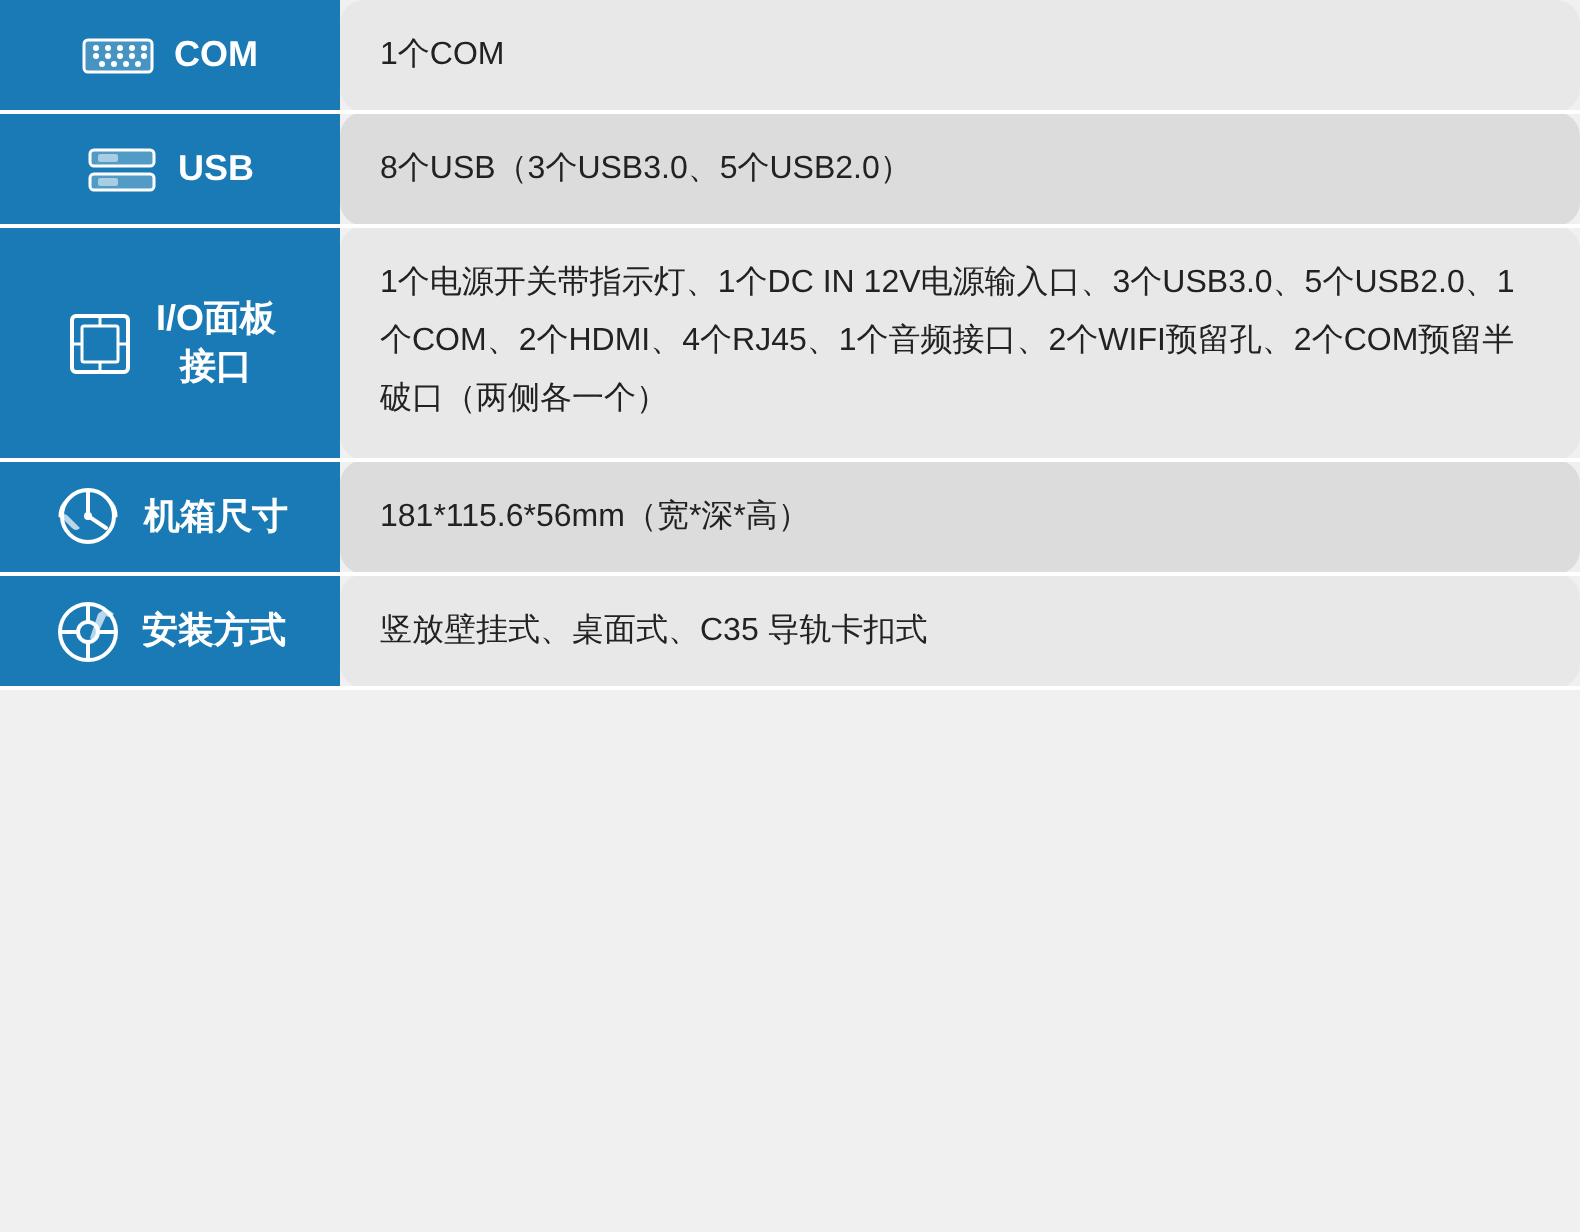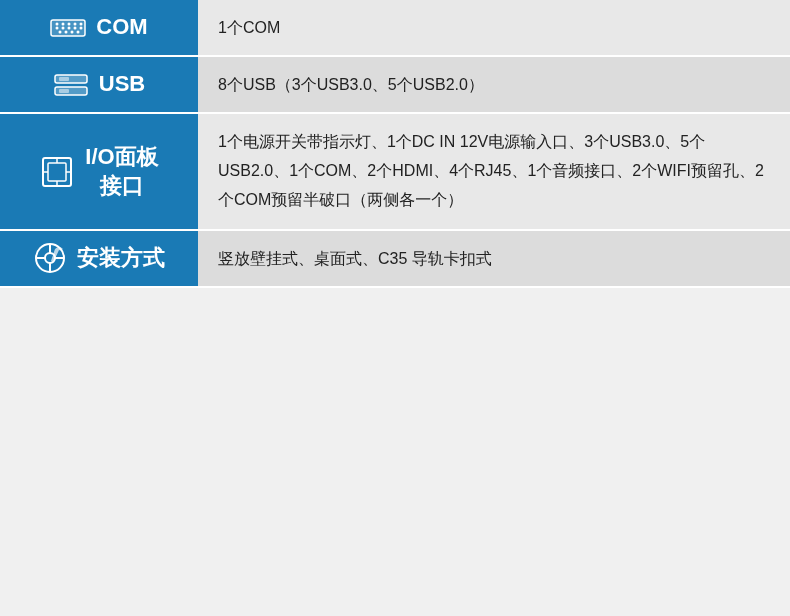--- a/index.html
+++ b/index.html
@@ -17,24 +17,24 @@
       border-collapse: collapse;
     }
     tr {
       border-bottom: 2px solid #ffffff;
     }
     td {
       padding: 0;
       vertical-align: middle;
     }
     .label-cell {
-      width: 198px;
+      width: 170px;
       background-color: #1a7ab5;
       color: white;
-      font-size: 22px;
+      font-size: 18px;
       font-weight: bold;
       text-align: center;
       vertical-align: middle;
       padding: 10px 8px;
     }
     .label-inner {
       display: flex;
       align-items: center;
       justify-content: center;
       gap: 10px;
@@ -45,20 +45,21 @@
       justify-content: center;
       flex-shrink: 0;
     }
     .value-cell {
       background-color: #e8e8e8;
       padding: 14px 20px;
       font-size: 16px;
       color: #222;
       line-height: 1.7;
       vertical-align: middle;
+      border-radius: 12px;
     }
     
     tr:nth-child(odd) .value-cell {
       background-color: #e8e8e8;
     }
     tr:nth-child(even) .value-cell {
       background-color: #dcdcdc;
     }
     
     .icon-com {
@@ -135,20 +136,41 @@
               <span style="display:block;line-height:1.3">接口</span>
             </div>
       </div>
     </td>
     <td class="value-cell" style="line-height:1.8">1个电源开关带指示灯、1个DC IN 12V电源输入口、3个USB3.0、5个USB2.0、1个COM、2个HDMI、4个RJ45、1个音频接口、2个WIFI预留孔、2个COM预留半破口（两侧各一个）</td>
   </tr>
       <tr>
     <td class="label-cell">
       <div class="label-inner">
         <span class="icon-wrap">
+              <svg width="36" height="32" viewBox="0 0 36 32" fill="none" xmlns="http://www.w3.org/2000/svg">
+        <circle cx="18" cy="16" r="13" stroke="white" stroke-width="2" fill="none"></circle>
+        <path d="M18 3 L18 16 L27 22" stroke="white" stroke-width="2" stroke-linecap="round"></path>
+        <path d="M10 6 Q4 10 4 16" stroke="white" stroke-width="1.5" stroke-linecap="round" fill="none"></path>
+        <path d="M26 6 Q32 10 32 16" stroke="white" stroke-width="1.5" stroke-linecap="round" fill="none"></path>
+        <circle cx="18" cy="16" r="2" fill="white"></circle>
+
+        <path d="M4 28 L10 22 Q12 24 14 22 L8 16 Q6 14 4 16 L10 22" fill="white" fill-opacity="0.7"></path>
+      </svg>
+            </span>
+        <div>
+              <span style="display:block;line-height:1.3">机箱尺寸</span>
+            </div>
+      </div>
+    </td>
+    <td class="value-cell" style="">181*115.6*56mm（宽*深*高）</td>
+  </tr>
+      <tr>
+    <td class="label-cell">
+      <div class="label-inner">
+        <span class="icon-wrap">
               <svg width="34" height="34" viewBox="0 0 34 34" fill="none" xmlns="http://www.w3.org/2000/svg">
         <circle cx="17" cy="17" r="14" stroke="white" stroke-width="2" fill="none"></circle>
         <circle cx="17" cy="17" r="5" stroke="white" stroke-width="2" fill="none"></circle>
         <line x1="17" y1="3" x2="17" y2="12" stroke="white" stroke-width="2"></line>
         <line x1="17" y1="22" x2="17" y2="31" stroke="white" stroke-width="2"></line>
         <line x1="3" y1="17" x2="12" y2="17" stroke="white" stroke-width="2"></line>
         <line x1="22" y1="17" x2="31" y2="17" stroke="white" stroke-width="2"></line>
 
         <path d="M22 8 Q26 4 30 8 Q28 10 26 9 L20 22 L18 20 L22 8Z" fill="white" fill-opacity="0.7"></path>
       </svg>

